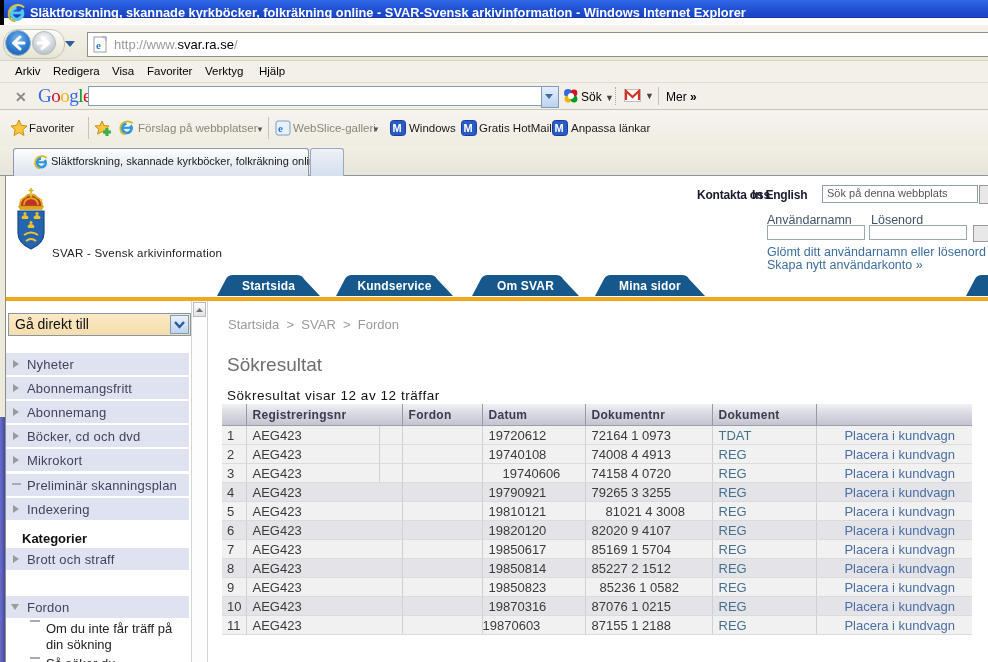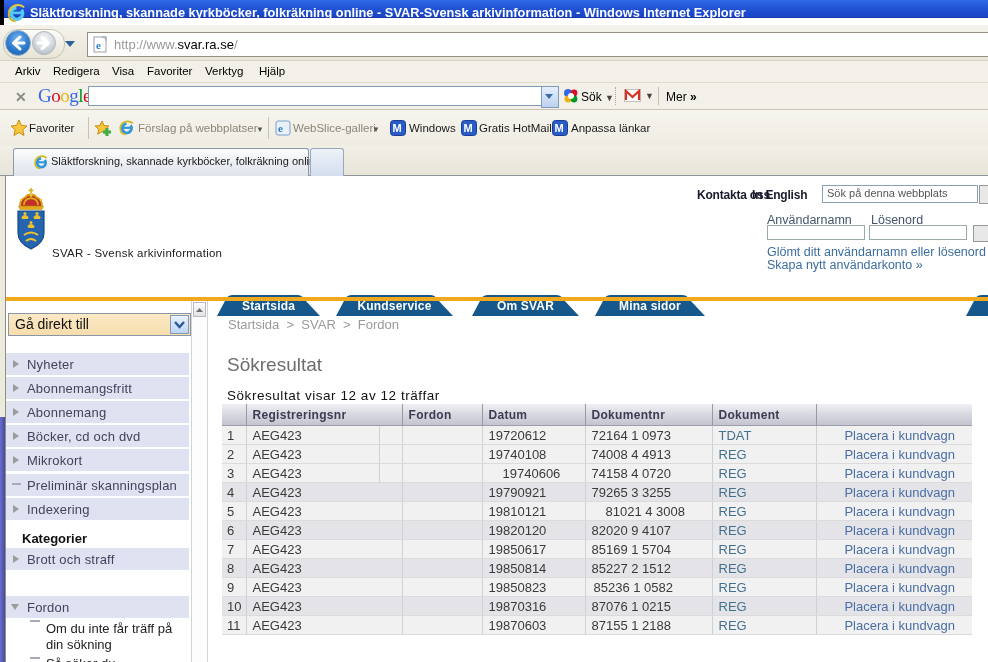--- a/index.html
+++ b/index.html
@@ -12,21 +12,21 @@
 #titletext{left:30px;top:5px;color:#fff;font-weight:bold;font-size:12.8px;letter-spacing:0px;position:absolute;white-space:nowrap;}
 #addrrow{left:0;top:25px;width:988px;height:35px;background:linear-gradient(#f4f2ea,#e9e6da);border-bottom:1px solid #d8d4c4;}
 #menurow{left:0;top:61px;width:988px;height:21px;background:#f2f0e8;border-bottom:1px solid #e0dccb;}
 #menurow span{position:absolute;top:4px;font-size:11.5px;color:#000;}
 #googlerow{left:0;top:83px;width:988px;height:26px;background:#f2f0e8;border-bottom:1px solid #c9c5b4;}
 #favrow{left:0;top:110px;width:988px;height:36px;background:linear-gradient(#f6f4ee,#efece2);}
 #tabrow{left:0;top:146px;width:988px;height:29px;background:linear-gradient(#f1efe6,#e7e4d8);border-bottom:1px solid #8e959d;}
 .urlbox{left:87px;top:7px;width:900px;height:23px;background:#fff;border:1px solid #948f80;position:absolute;}
 
 #page{left:0;top:176px;width:988px;height:486px;background:#fff;position:absolute;}
-.navtab{position:absolute;top:99px;height:15px;margin-top:20px;}
+.navtab{position:absolute;top:99px;height:15px;}
 .navtab svg{display:block;}
 .navtab span{position:absolute;top:4px;width:100%;text-align:center;color:#fff;font-weight:bold;font-size:12px;letter-spacing:0.2px;}
 #yellow{left:6px;top:121px;width:982px;height:4px;background:#f0a81c;position:absolute;}
 
 .srow{position:absolute;left:6px;width:183px;height:22px;background:#dfe3f1;}
 .srow .arr{position:absolute;left:7px;top:7px;width:0;height:0;border-left:6px solid #9b9b9b;border-top:4px solid transparent;border-bottom:4px solid transparent;}
 .srow .dash{position:absolute;left:6px;top:9px;width:9px;height:2px;background:#a9a9b9;}
 .srow .darr{position:absolute;left:5px;top:8px;width:0;height:0;border-top:6px solid #9b9b9b;border-left:4px solid transparent;border-right:4px solid transparent;}
 .srow span{position:absolute;left:21px;top:4px;font-size:13px;letter-spacing:0.2px;color:#43435c;}
 
@@ -403,38 +403,38 @@
           <td style="padding-left:6px">19850814</td>
           <td style="padding-left:6px">85227 2 1512</td>
           <td style="padding-left:6px"><a class="tlink">REG</a></td>
           <td style="text-align:right;padding-right:17px;border-right:none"><a class="plink">Placera i kundvagn</a></td>
         </tr>
   <tr class="lt">
           <td style="padding-left:5px">9</td>
           <td colspan="2" style="padding-left:6px">AEG423</td>
           <td></td>
           <td style="padding-left:6px">19850823</td>
-          <td style="padding-left:8px">85236 1 0582</td>
+          <td style="padding-left:14px">85236 1 0582</td>
           <td style="padding-left:6px"><a class="tlink">REG</a></td>
           <td style="text-align:right;padding-right:17px;border-right:none"><a class="plink">Placera i kundvagn</a></td>
         </tr>
   <tr class="dk">
           <td style="padding-left:5px">10</td>
           <td colspan="2" style="padding-left:6px">AEG423</td>
           <td></td>
           <td style="padding-left:6px">19870316</td>
           <td style="padding-left:6px">87076 1 0215</td>
           <td style="padding-left:6px"><a class="tlink">REG</a></td>
           <td style="text-align:right;padding-right:17px;border-right:none"><a class="plink">Placera i kundvagn</a></td>
         </tr>
   <tr class="lt">
           <td style="padding-left:5px">11</td>
           <td colspan="2" style="padding-left:6px">AEG423</td>
           <td></td>
-          <td style="padding-left:6px">19870603</td>
+          <td style="padding-left:0">19870603</td>
           <td style="padding-left:6px">87155 1 2188</td>
           <td style="padding-left:6px"><a class="tlink">REG</a></td>
           <td style="text-align:right;padding-right:17px;border-right:none"><a class="plink">Placera i kundvagn</a></td>
         </tr>
  </tbody>
     </table>
 </div>
 
 <div class="abs" style="left:0;top:176px;width:5px;height:241px;background:#eceadc;"></div>
 <div class="abs" style="left:0;top:417px;width:5px;height:245px;background:linear-gradient(90deg,#6a6ec8,#4548a8);"></div>

